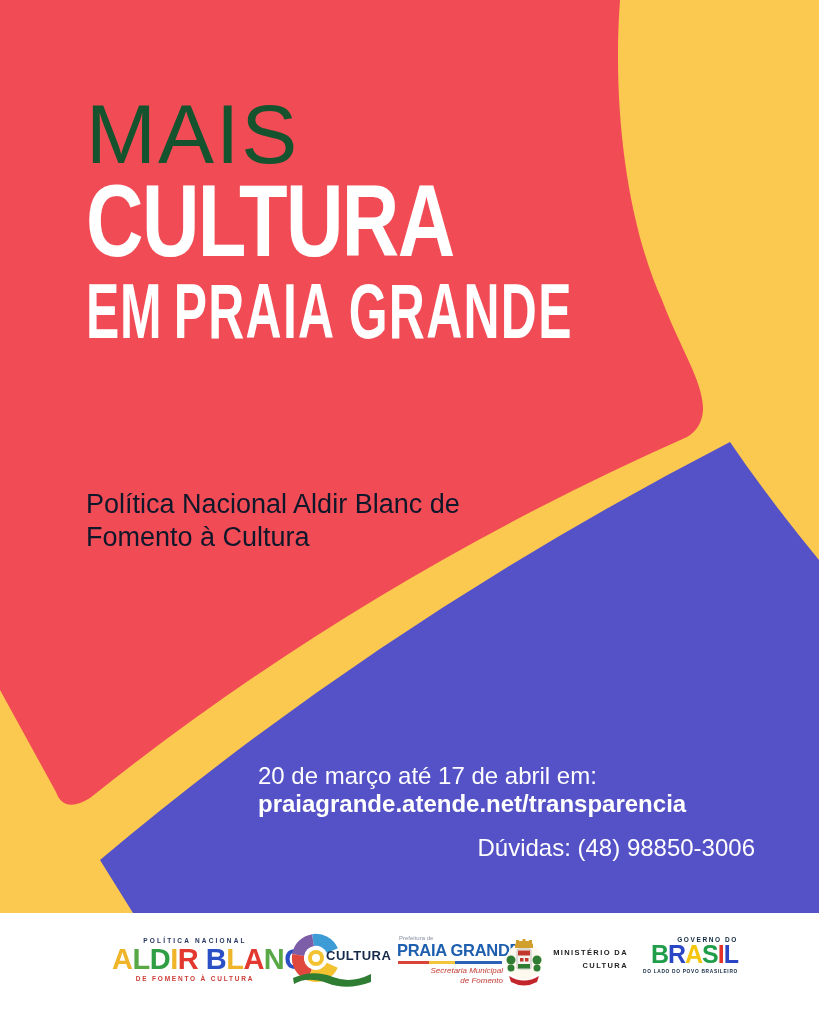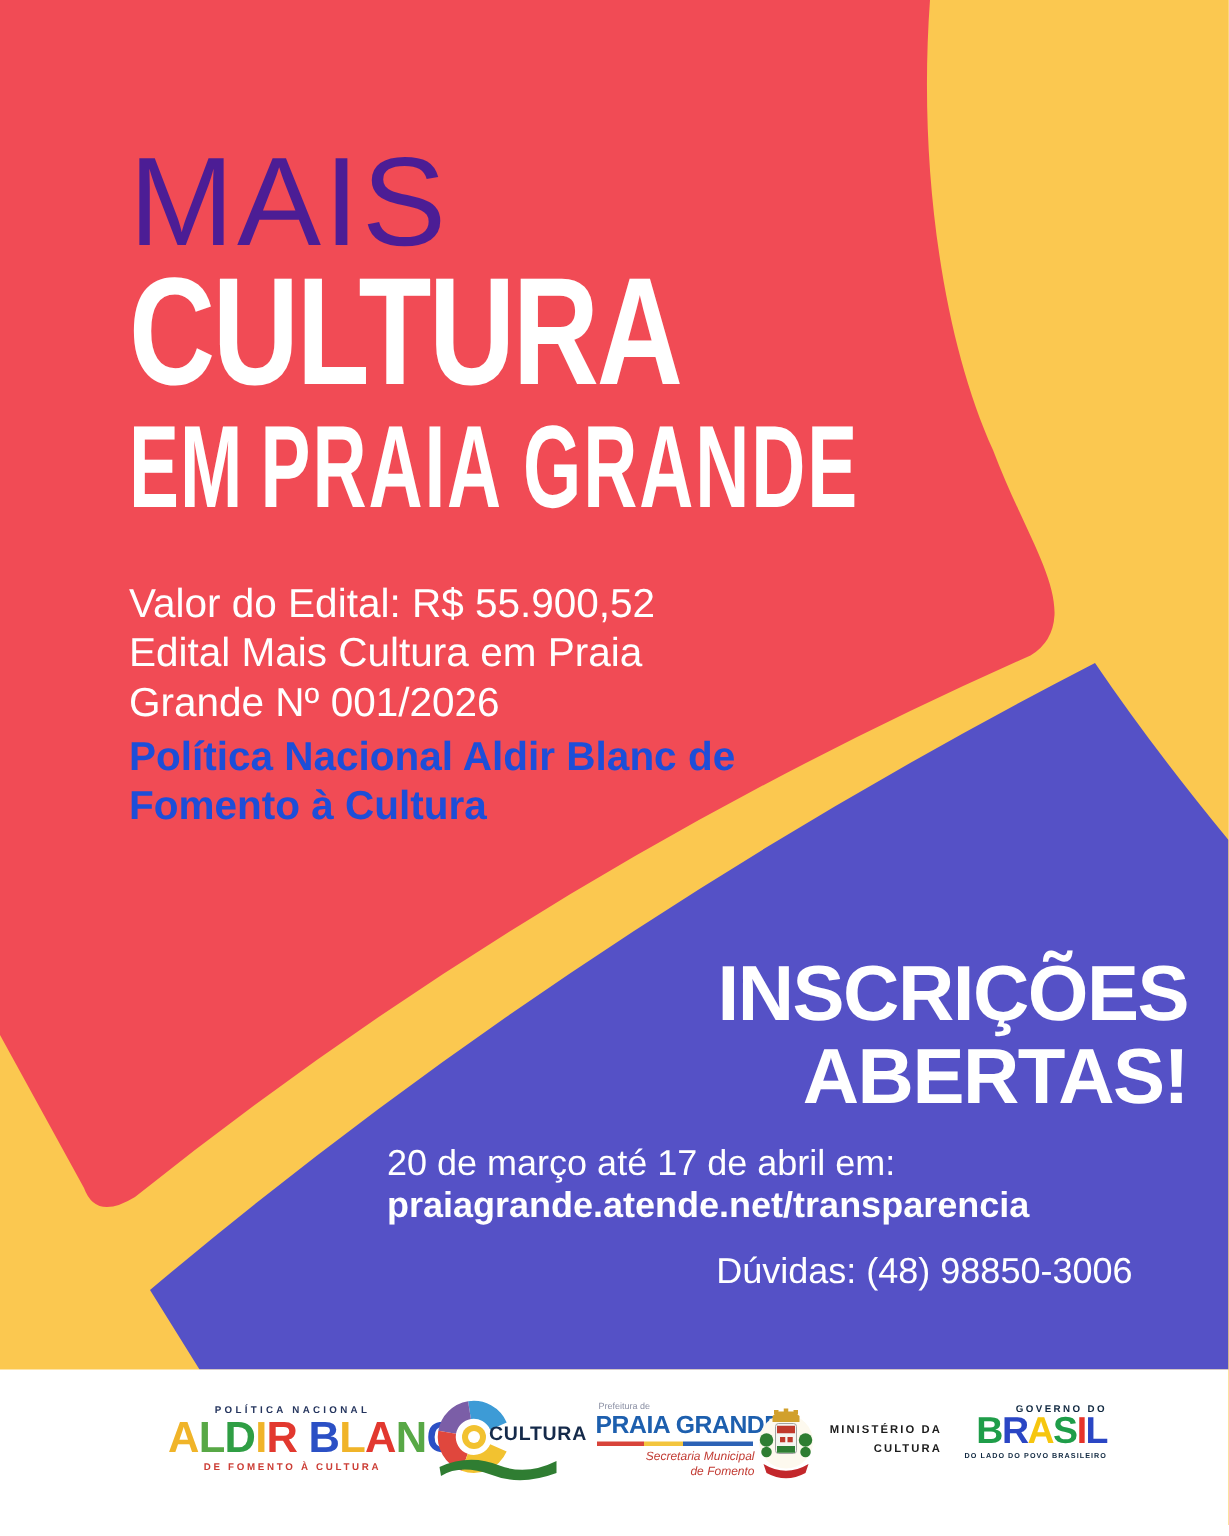--- a/index.html
+++ b/index.html
@@ -8,29 +8,29 @@
     --blue:#5551C6;
   }
   *{margin:0;padding:0;box-sizing:border-box;}
   body{width:819px;height:1024px;font-family:"Liberation Sans",sans-serif;}
   .poster{position:relative;width:819px;height:1024px;background:var(--yellow);overflow:hidden;}
   .shapes{position:absolute;inset:0;width:819px;height:1024px;display:block;}
   .shape-red{fill:var(--red);}
   .shape-blue{fill:var(--blue);}
 
   
-  .t-mais{position:absolute;left:86px;top:92px;font-size:84px;font-weight:400;color:#4c1d95;letter-spacing:2px;line-height:1;}
+  .t-mais{position:absolute;left:86px;top:92px;font-size:84px;font-weight:400;color:#14532d;letter-spacing:2px;line-height:1;}
   .t-cultura{position:absolute;left:86px;top:170px;font-size:102px;font-weight:800;color:#fff;line-height:1;transform:scaleX(0.78);transform-origin:left top;letter-spacing:-2px;white-space:nowrap;}
   .t-line3{position:absolute;left:86px;top:272px;font-size:78px;color:#fff;line-height:1;transform:scaleX(0.64);transform-origin:left top;white-space:nowrap;}
   .t-line3 .em{font-weight:900;letter-spacing:1px;}
   .t-line3 .pg{font-weight:700;margin-left:18px;letter-spacing:2px;}
 
   
   .edital{position:absolute;left:86px;top:386px;color:#fff;font-size:27px;line-height:1.22;font-weight:400;}
-  .policy{position:absolute;left:86px;top:488px;color:#1d4ed8;font-size:27px;line-height:1.22;font-weight:700;}
+  .policy{position:absolute;left:86px;top:488px;color:#0f172a;font-size:27px;line-height:1.22;font-weight:400;}
 
   
   .insc{position:absolute;right:27px;top:636px;width:520px;text-align:right;color:#fff;font-size:52px;font-weight:800;line-height:1.06;letter-spacing:-1px;}
   .details{position:absolute;right:61px;top:762px;width:500px;color:#fff;font-size:24px;line-height:1.18;}
   .details .url{font-weight:700;}
   .duvidas{position:absolute;right:64px;top:834px;width:400px;text-align:right;color:#fff;font-size:24px;}
 
   
   .footer{position:absolute;left:0;top:913px;width:819px;height:111px;background:#fff;}
   .logo{position:absolute;}
@@ -65,34 +65,25 @@
     <path class="shape-blue" d="M100,860 Q385,620 730,442 Q768,498 819,560 L819,913 L133,913 Z"></path>
     <path class="shape-red" d="M0,0 L620,0 C612,110 628,225 662,300 C680,348 704,383 703,410 Q702,428 687,437 Q360,582 90,798 Q64,814 56,792 L0,690 Z"></path>
   </svg>
 
   <div class="t-mais">MAIS</div>
   <div class="t-cultura">CULTURA</div>
   <div class="t-line3">
     <span class="em">EM</span><span class="pg">PRAIA GRANDE</span>
   </div>
 
-  <div class="edital">
-    <div>Valor do Edital: R$ 55.900,52</div>
-    <div>Edital Mais Cultura em Praia</div>
-    <div>Grande Nº 001/2026</div>
-  </div>
   <div class="policy">
     <div>Política Nacional Aldir Blanc de</div>
     <div>Fomento à Cultura</div>
   </div>
 
-  <div class="insc">
-    <div>INSCRIÇÕES</div>
-    <div>ABERTAS!</div>
-  </div>
   <div class="details">
     <div>20 de março até 17 de abril em:</div>
     <div class="url">praiagrande.atende.net/transparencia</div>
   </div>
   <div class="duvidas">Dúvidas: (48) 98850-3006</div>
 
   <div class="footer">
 
     <div class="logo ab">
       <div class="kicker">POLÍTICA NACIONAL</div>

